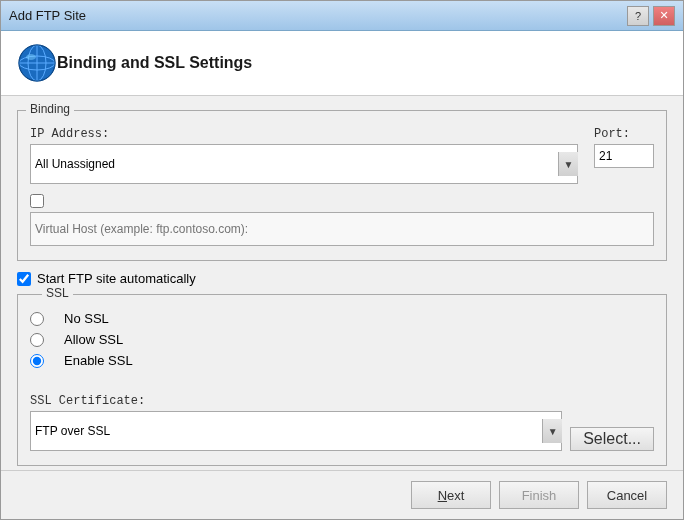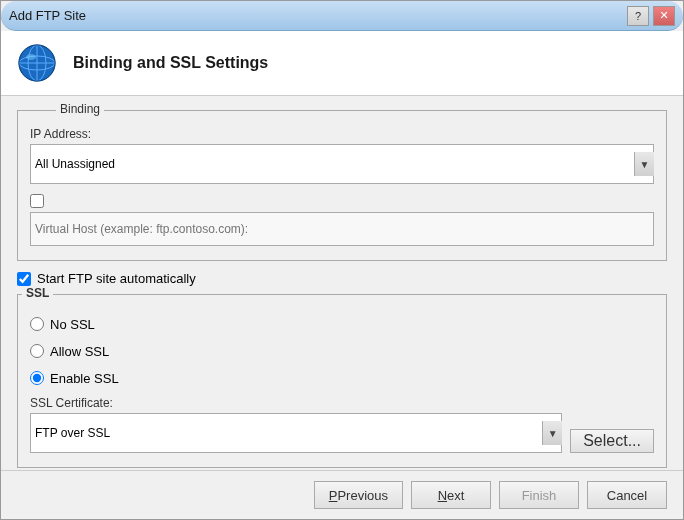--- a/index.html
+++ b/index.html
@@ -25,21 +25,20 @@
     }
     .title-bar {
       background: linear-gradient(to bottom, #c8dff5, #9fc5e8);
       height: 30px;
       display: flex;
       align-items: center;
       justify-content: space-between;
       padding: 0 8px;
       border-bottom: 1px solid #7aa6c8;
       flex-shrink: 0;
-      border-radius: 15px;
     }
     .title-bar-title {
       font-size: 13px;
       color: #1a1a1a;
       font-weight: normal;
     }
     .title-bar-buttons {
       display: flex;
       gap: 4px;
     }
@@ -57,21 +56,21 @@
     }
     .title-bar-btn.close {
       background: linear-gradient(to bottom, #f08080, #d06060);
       color: white;
     }
     .header {
       background: white;
       padding: 12px 16px;
       display: flex;
       align-items: center;
-      gap: 16px;
+      gap: 0;
       border-bottom: 1px solid #ccc;
       flex-shrink: 0;
     }
     .header-title {
       font-size: 16px;
       font-weight: bold;
       color: #1a1a1a;
     }
     .content {
       flex: 1;
@@ -87,38 +86,38 @@
       position: relative;
     }
     .group-box-label {
       position: absolute;
       top: -9px;
       left: 8px;
       background: #f0f0f0;
       padding: 0 4px;
       font-size: 12px;
       color: #333;
-      margin-left: 30px;
     }
     .field-row {
       display: flex;
       gap: 16px;
       margin-top: 6px;
     }
     .field-group {
       display: flex;
       flex-direction: column;
       gap: 3px;
     }
     .field-group.ip {
       flex: 1;
     }
     .field-label {
       font-size: 12px;
       color: #333;
+      font-family: Liberation Mono, monospace;
     }
     .select-wrapper {
       position: relative;
       display: flex;
       align-items: center;
     }
     .select-wrapper select {
       width: 100%;
       height: 40px;
       border: 1px solid #aaa;
@@ -187,45 +186,46 @@
     }
     .ssl-group {
       border: 1px solid #aaa;
       padding: 10px 12px 14px 12px;
       background: #f0f0f0;
       position: relative;
     }
     .ssl-group-label {
       position: absolute;
       top: -9px;
-      left: 4px;
+      left: 24px;
       background: #f0f0f0;
       padding: 0 4px;
       font-size: 12px;
       color: #333;
-      font-weight: bold;
     }
     .radio-row {
       display: flex;
-      gap: 6px;
-      margin-top: 12px;
+      align-items: center;
+      gap: 20px;
+      margin-top: 6px;
     }
     .radio-row input[type=radio] {
       width: 14px;
       height: 14px;
       cursor: pointer;
     }
     .ssl-cert-row {
       display: flex;
       align-items: flex-end;
       gap: 8px;
       margin-top: 10px;
     }
     .ssl-cert-select {
       flex: 1;
+      margin-top: 16px;
     }
     .action-btn {
       height: 24px;
       min-width: 70px;
       border: 1px solid #aaa;
       background: linear-gradient(to bottom, #f5f5f5, #e0e0e0);
       font-size: 16px;
       cursor: pointer;
       padding: 0 12px;
       color: #333;
@@ -296,20 +296,24 @@
       <div class="field-row">
         <div class="field-group ip">
           <label class="field-label">IP Address:</label>
           <div class="select-wrapper">
             <select>
               <option>All Unassigned</option>
             </select>
             <div class="select-arrow">▼</div>
           </div>
         </div>
+        <div class="field-group">
+          <label class="field-label">Port:</label>
+          <input type="text" class="port-input" value="21" style="">
+        </div>
       </div>
       <div class="checkbox-row">
         <input type="checkbox" style="">
       </div>
       <input type="text" class="virtual-host-input" placeholder="Virtual Host (example: ftp.contoso.com):" disabled="" style="">
     </div>
 
     <div class="start-ftp-row">
       <input type="checkbox" checked="" style="">
       <span>Start FTP site automatically</span>
@@ -340,21 +344,18 @@
           </div>
         </div>
         <button class="action-btn">Select...</button>
       </div>
     </div>
 
   </div>
 
   <div class="footer">
     <button class="footer-btn">
-      <span><span class="underline-text">P</span><span>Previous</span></span>
-    </button>
-    <button class="footer-btn">
       <span><span class="underline-text">N</span><span>ext</span></span>
     </button>
     <button class="footer-btn" disabled="">Finish</button>
     <button class="footer-btn">Cancel</button>
   </div>
 </div>
 
 </body></html>

